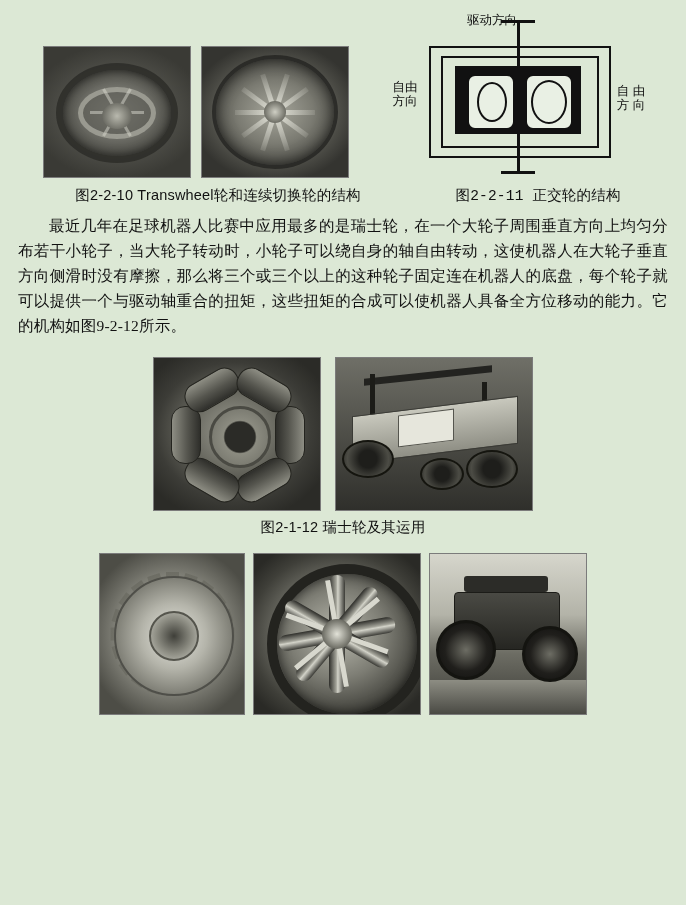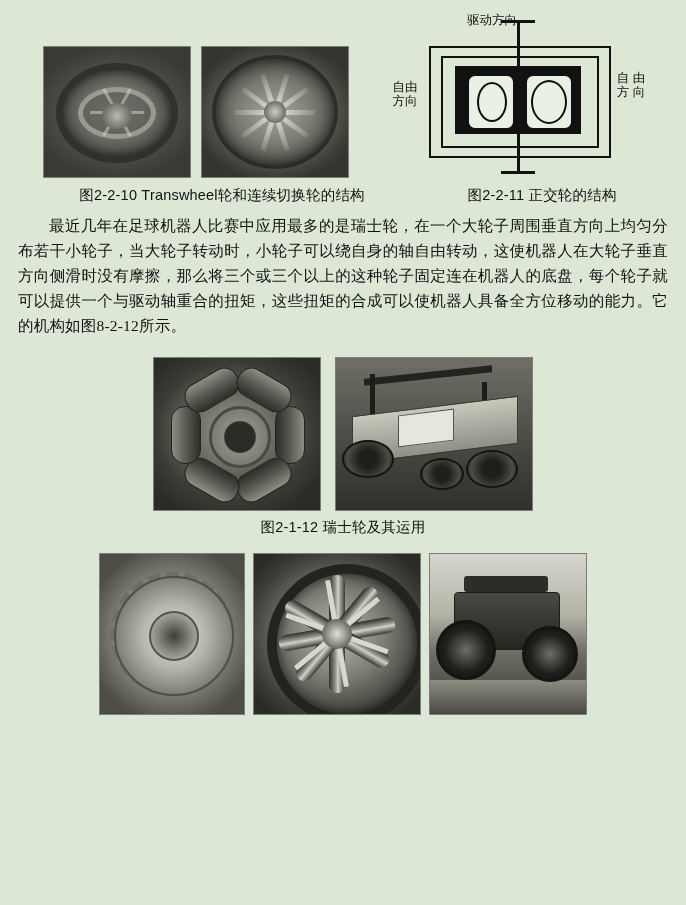--- a/index.html
+++ b/index.html
@@ -167,21 +167,21 @@
   .d11-t-bot {
     position: absolute; left: 108px; top: 153px; width: 34px; height: 3px; background: #111;
   }
   .d11-lbl-top {
     position: absolute; left: 74px; top: -6px; white-space: nowrap;
   }
   .d11-lbl-left {
     position: absolute; left: -8px; top: 62px; width: 40px; text-align: center; line-height: 1.15;
   }
   .d11-lbl-right {
-    position: absolute; right: -8px; top: 53px; width: 40px; text-align: center; line-height: 1.15;
+    position: absolute; right: -8px; top: 66px; width: 40px; text-align: center; line-height: 1.15;
   }
 
   
   .ph-swisswheel {
     width: 166px; height: 152px;
     background: radial-gradient(ellipse 62% 60% at 48% 48%, #9d9d92 0%, #6b6b62 40%, #3c3c37 75%, #2b2b27 100%), #333;
   }
   .ph-swisswheel .roller {
     position: absolute; left: 50%; top: 50%;
     width: 56px; height: 28px; margin-left: -28px; margin-top: -14px;
@@ -361,24 +361,24 @@
       </div>
       <div class="d11-lbl-right">
         <div>自 由</div>
         <div>方 向</div>
       </div>
     </div>
   </div>
 
   <div class="caption-row">
     <div class="caption" style="margin-left:10px;">图2-2-10  Transwheel轮和连续切换轮的结构</div>
-    <div class="caption" style="">图2-2-11   正交轮的结构</div>
+    <div class="caption" style="font-family:Liberation Mono, monospace;">图2-2-11   正交轮的结构</div>
   </div>
 
-  <p class="para">最近几年在足球机器人比赛中应用最多的是瑞士轮，在一个大轮子周围垂直方向上均匀分布若干小轮子，当大轮子转动时，小轮子可以绕自身的轴自由转动，这使机器人在大轮子垂直方向侧滑时没有摩擦，那么将三个或三个以上的这种轮子固定连在机器人的底盘，每个轮子就可以提供一个与驱动轴重合的扭矩，这些扭矩的合成可以使机器人具备全方位移动的能力。它的机构如图8-2-12所示。</p>
+  <p class="para">最近几年在足球机器人比赛中应用最多的是瑞士轮，在一个大轮子周围垂直方向上均匀分布若干小轮子，当大轮子转动时，小轮子可以绕自身的轴自由转动，这使机器人在大轮子垂直方向侧滑时没有摩擦，那么将三个或三个以上的这种轮子固定连在机器人的底盘，每个轮子就可以提供一个与驱动轴重合的扭矩，这些扭矩的合成可以使机器人具备全方位移动的能力。它的机构如图9-2-12所示。</p>
 
   <div class="fig-row" style="margin-top:18px; gap:14px;">
     <div class="photo ph-swisswheel">
       <div class="roller" style="transform:rotate(0deg) translate(52px,0) rotate(90deg)"></div>
       <div class="roller" style="transform:rotate(60deg) translate(52px,0) rotate(90deg)"></div>
       <div class="roller" style="transform:rotate(120deg) translate(52px,0) rotate(90deg)"></div>
       <div class="roller" style="transform:rotate(180deg) translate(52px,0) rotate(90deg)"></div>
       <div class="roller" style="transform:rotate(240deg) translate(52px,0) rotate(90deg)"></div>
       <div class="roller" style="transform:rotate(300deg) translate(52px,0) rotate(90deg)"></div>
       <div class="hubring"></div>

